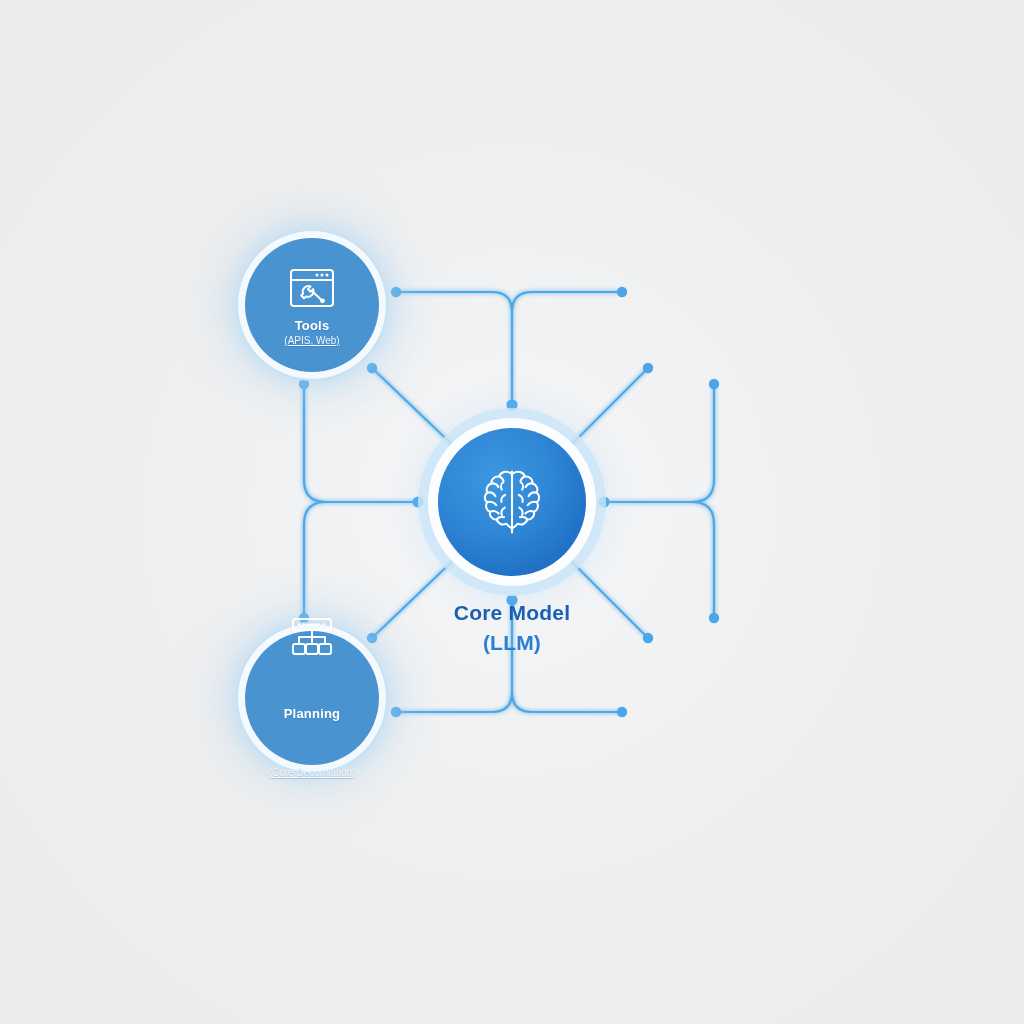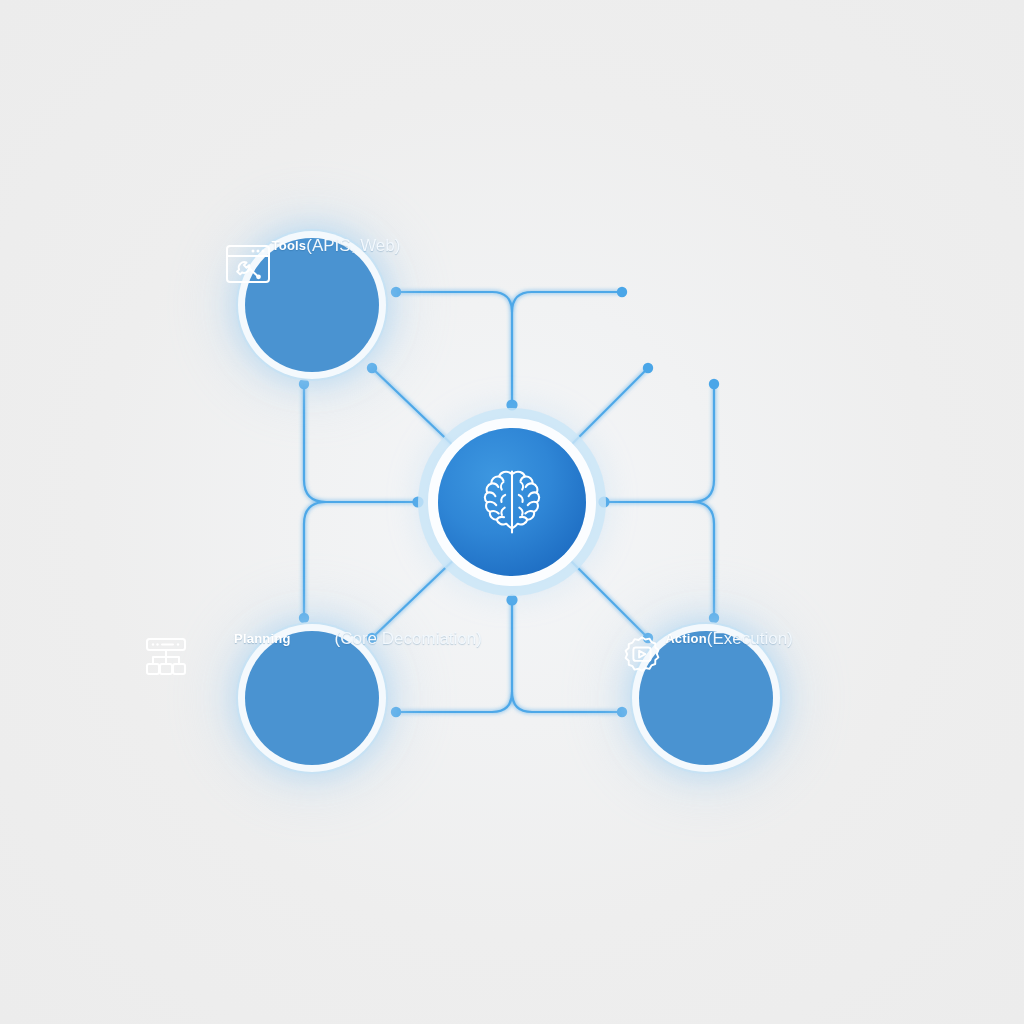--- a/index.html
+++ b/index.html
@@ -33,21 +33,22 @@
 
   
   .node {
     position: absolute;
     width: 134px;
     height: 134px;
     border-radius: 50%;
     background: #4a93d1;
     box-sizing: border-box;
     display: flex;
-    flex-direction: row;
+    flex-direction: column;
+    align-items: center;
     justify-content: center;
     box-shadow:
       0 0 0 7px rgba(255,255,255,0.80),
       0 0 0 9px rgba(198,226,245,0.85),
       0 0 26px 12px rgba(160,205,240,0.50),
       0 0 52px 26px rgba(185,218,245,0.30);
   }
   .node .icon-wrap {
     width: 58px;
     height: 52px;
@@ -61,26 +62,27 @@
     color: #ffffff;
     font-size: 13px;
     font-weight: bold;
     line-height: 15px;
     letter-spacing: 0.2px;
     text-align: center;
     text-shadow: 0 1px 1px rgba(30,90,140,0.30);
   }
   .node .n-sub {
     color: #f2f8fd;
-    font-size: 17px;
+    font-size: 10px;
     font-weight: normal;
     line-height: 15px;
     text-align: center;
     white-space: nowrap;
     text-shadow: 0 1px 1px rgba(30,90,140,0.25);
+    text-decoration: underline;
   }
 
   #node-tools    { left: 245px; top: 238px; }
   #node-memory   { left: 639px; top: 238px; }
   #node-planning { left: 245px; top: 631px; gap: 44px; }
   #node-action   { left: 639px; top: 631px; }
 
   
   #core {
     position: absolute;
@@ -209,20 +211,24 @@
         <path d="M52.4 32.2c-2.8-1-5.9 0-7.5 2.4"></path>
         <path d="M50.1 40.1c-2.4-1.3-5.4-.7-7.2 1.3"></path>
         <path d="M44.6 46.5c-1.4-1.9-3.9-2.7-6.1-2"></path>
         <path d="M39 15.6c2 1.4 2.6 4.1 1.4 6.2"></path>
         <path d="M37.6 26.2c2.3.9 3.6 3.4 3 5.8"></path>
         <path d="M38 36.6c2.2 1.1 3.2 3.7 2.3 6"></path>
       </svg>
     </span>
   </div>
 
+  <div id="core-label">
+    <span class="cl-1">Core Model</span>
+    <span class="cl-2">(LLM)</span>
+  </div>
 
   <div class="node" id="node-tools">
     <span class="icon-wrap">
       <svg width="48" height="42" viewBox="0 0 48 42" fill="none" stroke="#ffffff" stroke-width="2" stroke-linecap="round" stroke-linejoin="round">
         <rect x="3" y="3" width="42" height="36" rx="3"></rect>
         <line x1="3" y1="13" x2="45" y2="13"></line>
         <circle cx="34" cy="8" r="1.5" fill="#ffffff" stroke="none"></circle>
         <circle cx="39" cy="8" r="1.5" fill="#ffffff" stroke="none"></circle>
         <circle cx="29" cy="8" r="1.5" fill="#ffffff" stroke="none"></circle>
         <path d="M22.5 19.5a5.6 5.6 0 0 0-7.4 7.1l-1.9 1.9 2.9 2.9 1.9-1.9a5.6 5.6 0 0 0 7.1-7.4l-2.6 2.6-2.6-2.6z"></path>
@@ -248,25 +254,14 @@
         <line x1="24" y1="21" x2="24" y2="28"></line>
         <rect x="5" y="28" width="12" height="10" rx="2"></rect>
         <rect x="18" y="28" width="12" height="10" rx="2"></rect>
         <rect x="31" y="28" width="12" height="10" rx="2"></rect>
       </svg>
     </span>
     <span class="n-title">Planning</span>
     <span class="n-sub">(Core Decomiation)</span>
   </div>
 
-  <div class="node" id="node-action">
-    <span class="icon-wrap">
-      <svg width="46" height="46" viewBox="0 0 48 48" fill="none" stroke="#ffffff" stroke-width="2" stroke-linecap="round" stroke-linejoin="round">
-        <path d="M24 3.5l3.6 2.2 4.1-.9 2.2 3.6 3.9 1.5.1 4.2 3.2 2.7-1.7 3.8 1.7 3.8-3.2 2.7-.1 4.2-3.9 1.5-2.2 3.6-4.1-.9L24 38.5l-3.6-2.2-4.1.9-2.2-3.6-3.9-1.5-.1-4.2L6.9 25l1.7-3.8-1.7-3.8 3.2-2.7.1-4.2 3.9-1.5 2.2-3.6 4.1.9z"></path>
-        <rect x="15" y="14" width="18" height="14" rx="2.5"></rect>
-        <path d="M21 17.5l6.5 3.5-6.5 3.5z"></path>
-      </svg>
-    </span>
-    <span class="n-title">Action</span>
-    <span class="n-sub">(Execution)</span>
-  </div>
 
 </div>
 
 </body></html>

